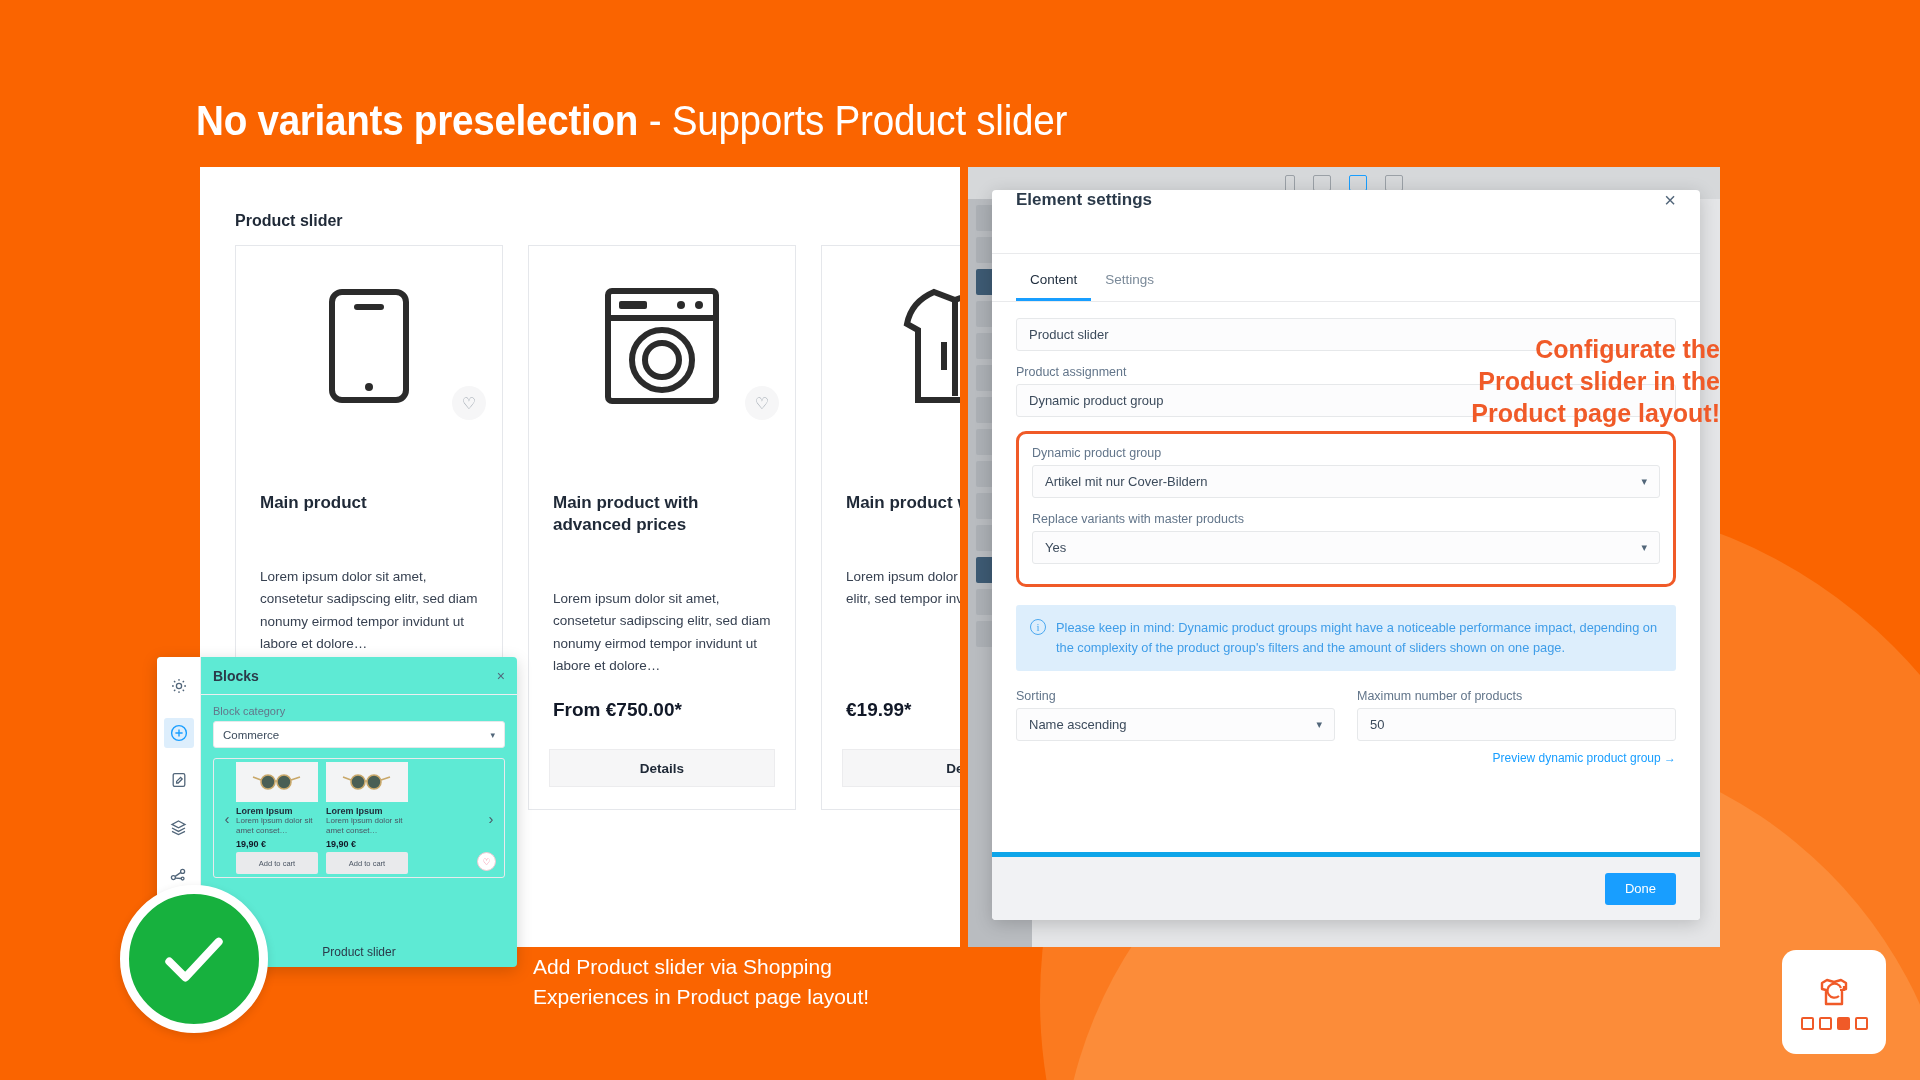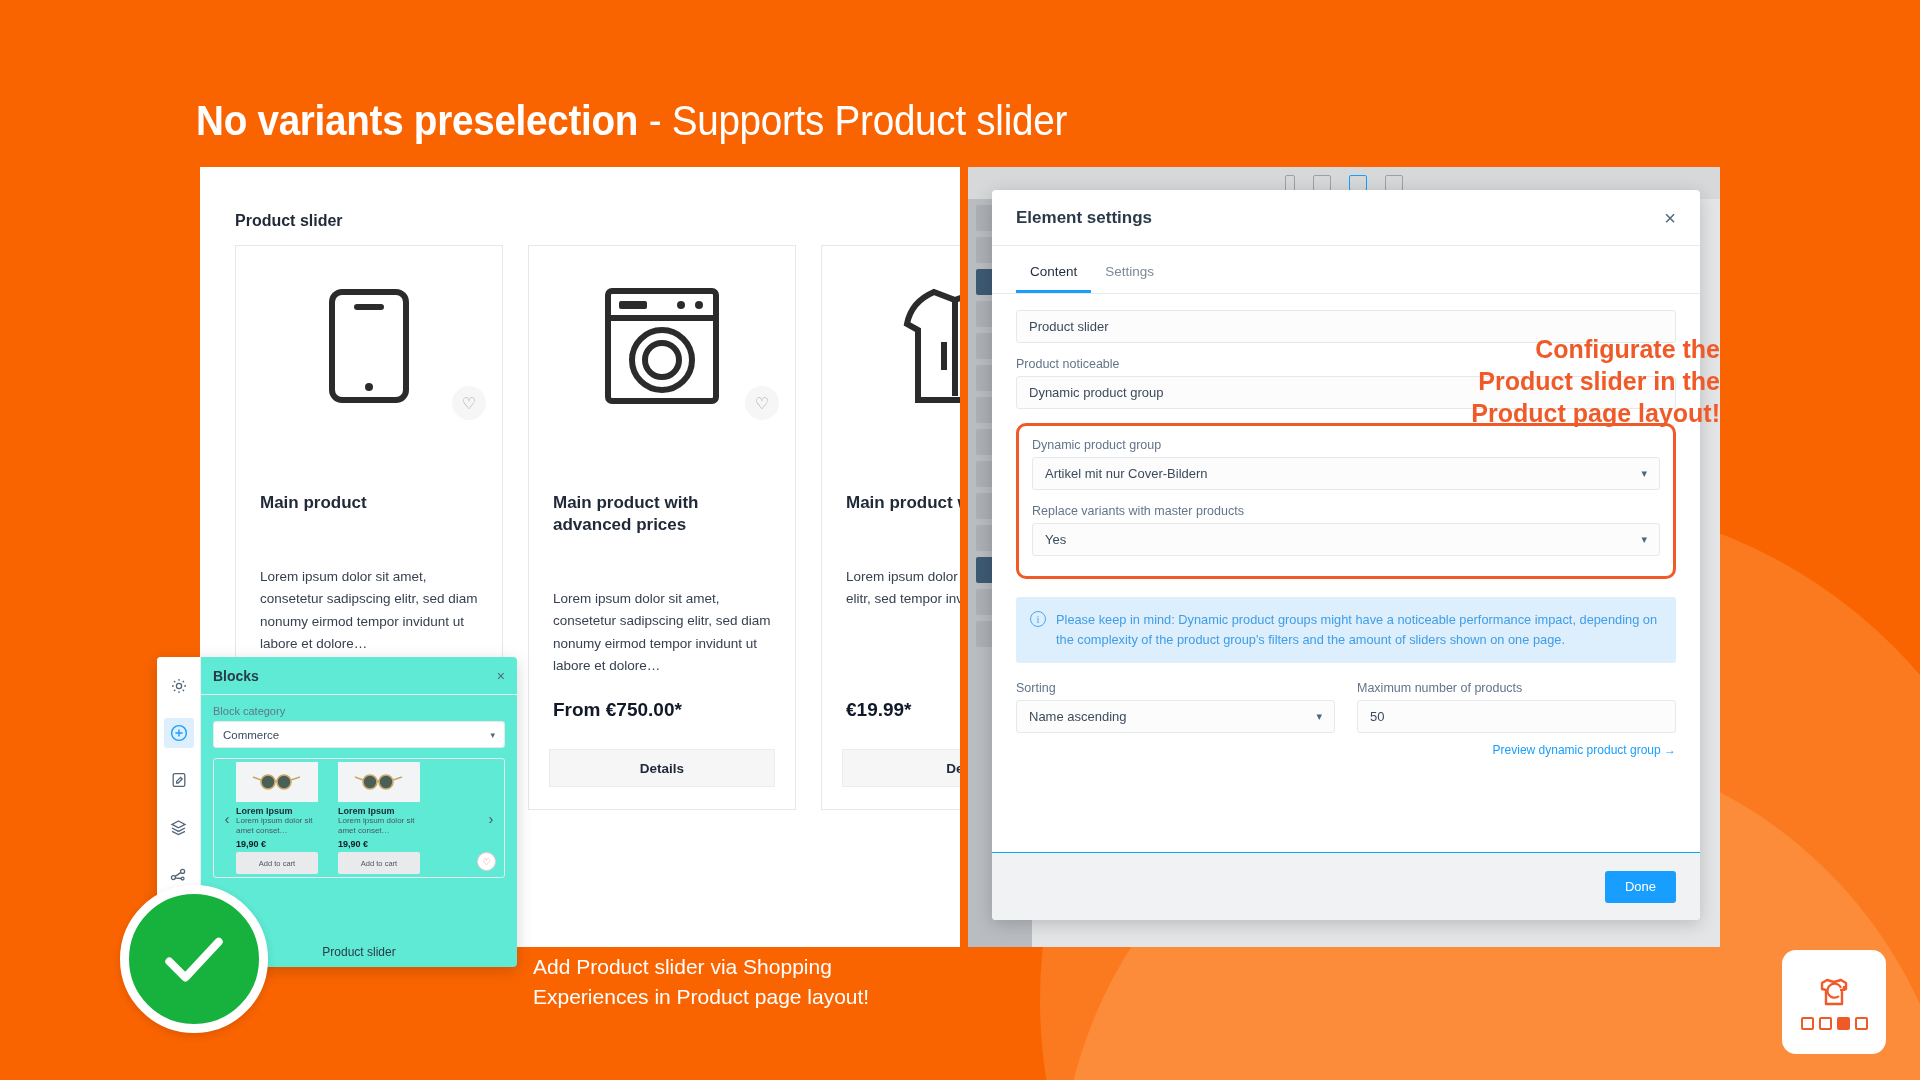--- a/index.html
+++ b/index.html
@@ -114,22 +114,22 @@
 
   
   .modal {
     position: absolute; left: 992px; top: 190px;
     width: 708px; height: 730px;
     background: #fff; border-radius: 4px;
     box-shadow: 0 4px 18px rgba(0,0,0,.18);
     overflow: hidden;
   }
   .modal-head {
-    height: 56px; border-bottom: 1px solid #e9eaec;
-    display: flex; align-items: center; padding: 16px 24px;
+    height: 64px; border-bottom: 1px solid #e9eaec;
+    display: flex; align-items: flex-start; padding: 0 24px;
   }
   .modal-title { font-size: 17px; font-weight: 700; color: #2b3a4a; }
   .modal-close { margin-left: auto; font-size: 20px; color: #52667a; cursor: pointer; line-height: 1; }
   .tabs { display: flex; gap: 0; padding: 0 24px; border-bottom: 1px solid #e9eaec; margin-top: 8px; }
   .tab {
     padding: 10px 14px 11px 14px; font-size: 13.5px; color: #7b8a99;
     border-bottom: 3px solid transparent; cursor: pointer;
   }
   .tab.active { color: #1f2d3d; border-bottom-color: #189eff; font-weight: 400; }
 
@@ -160,21 +160,21 @@
   }
   .notice-txt { font-size: 12.8px; color: #3f9de8; line-height: 1.55; }
 
   .two-col { display: flex; gap: 22px; }
   .two-col > div { flex: 1; }
   .preview-link {
     text-align: right; margin-top: 10px; font-size: 12px; color: #189eff; cursor: pointer;
   }
   .modal-foot {
     position: absolute; left: 0; right: 0; bottom: 0; height: 68px;
-    background: #f1f2f4; border-top: 1px solid #0ea5e9;
+    background: #f1f2f4; border-top: 5px solid #0ea5e9;
     display: flex; align-items: center; justify-content: flex-end; padding: 0 24px;
   }
   .done-btn {
     background: #189eff; color: #fff; border: none; border-radius: 3px;
     height: 32px; padding: 0 20px; font-size: 13px; cursor: pointer;
     font-family: "Liberation Sans", sans-serif;
   }
 
   
   .callout {
@@ -213,21 +213,21 @@
     display: flex; align-items: center; padding: 0 9px;
     font-size: 11.5px; color: #3c4b5c; background: #fff;
   }
   .bk-select .chev { margin-left: auto; font-size: 9px; color: #52667a; }
   .bk-preview {
     margin-top: 10px; border: 1px solid #e9eaec; border-radius: 3px;
     height: 120px; position: relative; display: flex; align-items: center;
     padding: 0 4px; overflow: hidden;
   }
   .bk-nav { width: 18px; text-align: center; color: #4b5563; font-size: 15px; }
-  .bk-cards { display: flex; gap: 20px; flex: 1; overflow: hidden; }
+  .bk-cards { display: flex; gap: 8px; flex: 1; overflow: hidden; }
   .bk-card { width: 82px; }
   .bk-img {
     height: 40px; background: #f3f4f5; display: flex; align-items: center; justify-content: center;
   }
   .bk-ttl { font-size: 9px; font-weight: 700; color: #1f2937; margin-top: 4px; }
   .bk-txt { font-size: 8px; color: #4b5563; line-height: 1.25; }
   .bk-prc { font-size: 9px; font-weight: 700; color: #111827; margin-top: 3px; }
   .bk-atc {
     margin-top: 3px; height: 22px; background: #e9eaec; border-radius: 2px;
     display: flex; align-items: center; justify-content: center;
@@ -381,21 +381,21 @@
 
   <div class="modal-body">
 
     <div class="fld">
       <div class="fld-input">
         <span>Product  slider</span>
       </div>
     </div>
 
     <div class="fld">
-      <div class="fld-label">Product noticeable</div>
+      <div class="fld-label">Product assignment</div>
       <div class="fld-input">
         <span>Dynamic product group</span>
       </div>
     </div>
 
     <div class="highlight-box">
       <div class="fld">
         <div class="fld-label">Dynamic product group</div>
         <div class="fld-input">
           <span>Artikel mit nur Cover-Bildern</span>

